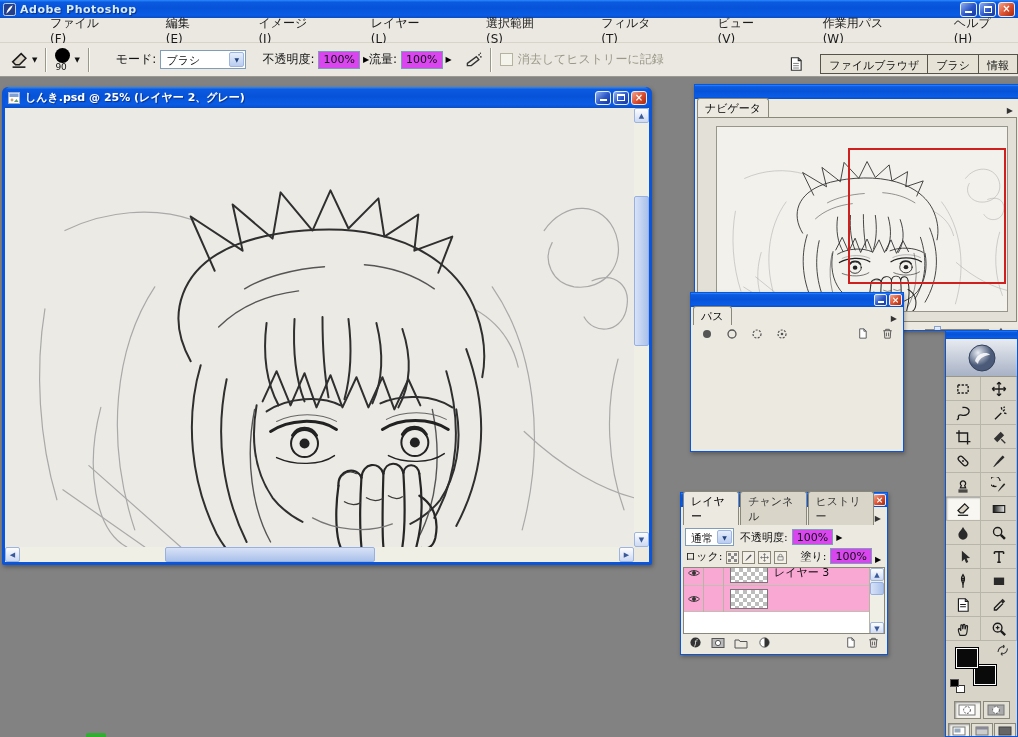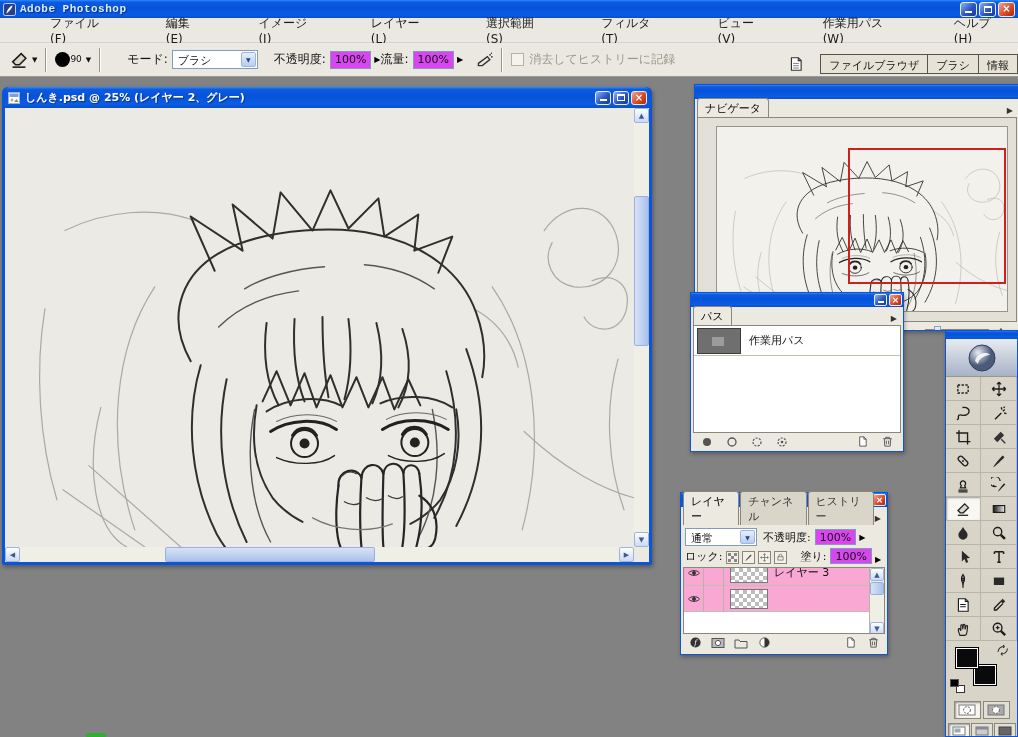--- a/index.html
+++ b/index.html
@@ -3,21 +3,21 @@
 <meta charset="utf-8">
 <style>
   * { margin:0; padding:0; box-sizing:border-box; }
   html,body { background:#555; }
   body { font-family:"DejaVu Sans","Liberation Sans",sans-serif; }
   #screen { position:relative; width:1018px; height:737px; background:#828282; overflow:hidden; font-size:12px; color:#111; }
 
   
   .tbar { background:linear-gradient(180deg,#2a8aff 0%,#0c5ae0 12%,#0653d8 45%,#0a5ce6 82%,#0b4ec4 100%); }
   .main-titlebar { position:absolute; left:0; top:0; width:1018px; height:18px; display:flex; align-items:center; padding:0 3px; }
-  .title-text { color:#d9ecf7; font-weight:bold; font-size:11px; margin-left:4px; text-shadow:1px 1px 1px #0a2f86; letter-spacing:.5px;font-family:Liberation Mono, monospace; }
+  .title-text { color:#d9ecf7; font-weight:bold; font-size:11px; margin-left:4px; text-shadow:1px 1px 1px #0a2f86; letter-spacing:.5px; }
   .winbtns { margin-left:auto; display:flex; }
   .wbtn { width:17px; height:15px; border:1px solid #e6eefb; border-radius:3px; display:flex; align-items:center; justify-content:center; margin-left:2px; color:#fff; }
   .wbtn.blue { background:linear-gradient(135deg,#8fb0ee,#2a55c8 55%,#16389c); }
   .wbtn.red  { background:linear-gradient(135deg,#f2a68c,#dd5334 50%,#a82808); }
   .g-min { width:7px; height:3px; border-bottom:2px solid #fff; align-self:flex-end; margin-bottom:3px; }
   .g-max { width:8px; height:7px; border:1px solid #fff; border-top:2px solid #fff; }
   .g-close { font-size:10px; font-weight:bold; line-height:1; }
 
   .menubar { position:absolute; left:0; top:18px; width:1018px; height:25px; background:#ebe8e1; display:flex; align-items:center; padding:0 4px; border-bottom:1px solid #d8d5c8; }
   .menu-item { padding:3px 8px; font-size:12px; color:#1a1a1a;margin-left:38px; }
@@ -251,21 +251,21 @@
   <div class="optionsbar">
     <span style="display:flex;align-items:center;margin-left:8px">
       <svg class="icon" width="22" height="20" viewBox="0 0 14 14">
         <path d="M8.5 2.5 11.8 5.8 7.3 10.3H4.6L2.6 8.3Z" fill="#dcd6c8" stroke="#1c1c1c" stroke-width="1.1"></path>
         <path d="M2.5 12h9" stroke="#1c1c1c" stroke-width="1.1"></path>
       </svg>
       <span style="font-size:7px;margin-left:2px">▼</span>
     </span>
     <span class="groove"></span>
     <span style="display:flex;align-items:center">
-      <span style="display:flex;align-items:center;line-height:1">
+      <span style="display:flex;flex-direction:column;line-height:1">
         <span style="width:15px;height:15px;border-radius:50%;background:#000;display:inline-block"></span>
         <span style="font-size:9px">90</span>
       </span>
       <span style="font-size:7px;margin-left:4px">▼</span>
     </span>
     <span class="groove"></span>
     <span class="opt-label" style="margin-left:18px">モード:</span>
     <span class="xpcombo" style="width:86px">
       <span>ブラシ</span>
       <span class="cbtn">▼</span>
@@ -381,28 +381,20 @@
           <i class="g-min"></i>
         </span>
       <span class="pbtn red">
           <span class="g-close">×</span>
         </span>
     </div>
     <div class="pal-tabs">
       <span class="pal-tab active">パス</span>
       <span class="pal-menu-arrow">▶</span>
     </div>
-    <div class="paths-list inset">
-      <div class="path-row">
-        <span class="path-thumb">
-            <i></i>
-          </span>
-        <span class="path-name">作業用パス</span>
-      </div>
-    </div>
     <div class="pal-footer">
       <span class="fico">
         <svg class="icon" width="12" height="12" viewBox="0 0 12 12">
             <circle cx="6" cy="6" r="4" fill="#555"></circle>
           </svg>
         </span>
       <span class="fico">
         <svg class="icon" width="12" height="12" viewBox="0 0 12 12">
             <circle cx="6" cy="6" r="4" fill="none" stroke="#555" stroke-width="1.3"></circle>
           </svg>
@@ -442,21 +434,21 @@
           <span class="g-close">×</span>
         </span>
     </div>
     <div class="pal-tabs">
       <span class="pal-tab active">レイヤー</span>
       <span class="pal-tab">チャンネル</span>
       <span class="pal-tab">ヒストリー</span>
       <span class="pal-menu-arrow">▶</span>
     </div>
     <div class="lay-controls">
-      <span class="xpcombo" style="width:72px;height:18px">
+      <span class="xpcombo" style="width:49px;height:18px">
         <span>通常</span>
         <span class="cbtn">▼</span>
       </span>
       <span class="opt-label" style="font-size:11px;margin-left:6px">不透明度:</span>
       <span class="psbox" style="height:16px">
           <span>100%</span>
         </span>
       <span class="psarrow">▶</span>
     </div>
     <div class="lay-lockrow">

